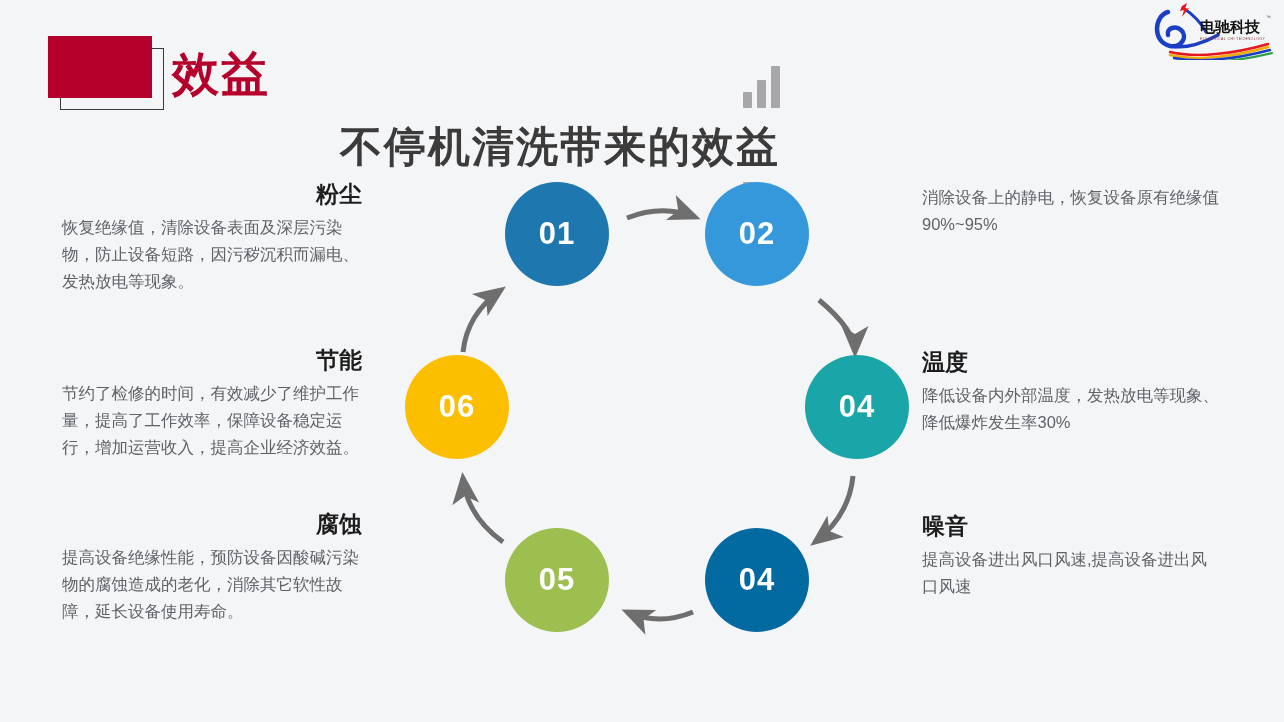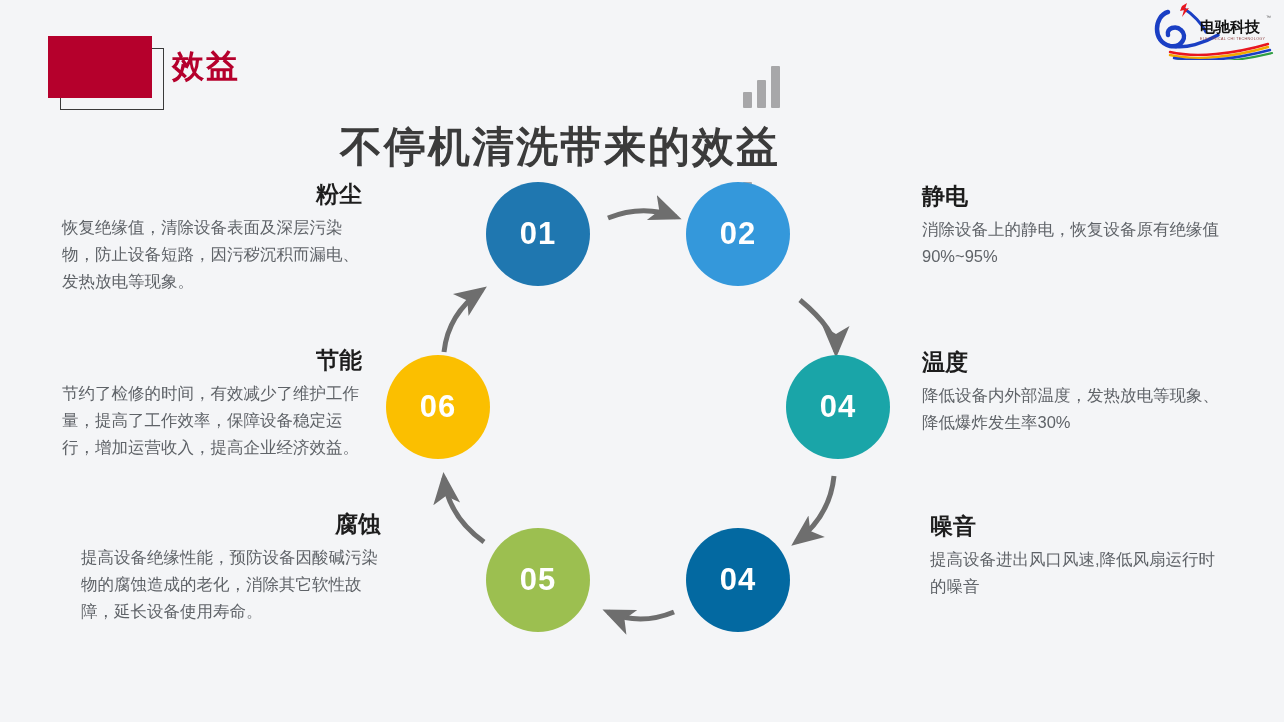--- a/index.html
+++ b/index.html
@@ -10,63 +10,63 @@
     position:relative;
   }
   .slide{position:absolute;inset:0;}
 
   
   .badge-wrap{position:absolute;left:48px;top:36px;width:120px;height:72px;}
   .badge-outline{position:absolute;left:12px;top:12px;width:104px;height:62px;
     border:1.5px solid #3a3a3a;background:transparent;box-sizing:border-box;}
   .badge-fill{position:absolute;left:0;top:0;width:104px;height:62px;background:#b5002c;}
 
-  .section-label{position:absolute;left:172px;top:50px;font-size:32px;font-weight:700;
+  .section-label{position:absolute;left:172px;top:50px;font-size:47px;font-weight:700;
     color:#b5002c;letter-spacing:2px;line-height:1;}
 
   .title-row{position:absolute;left:340px;top:66px;display:flex;align-items:flex-end;gap:14px;height:60px;flex-direction:column;}
   .bars{display:flex;align-items:flex-end;gap:5px;height:44px;padding-bottom:4px;}
   .bars i{display:block;width:9px;background:#a7a7a9;border-radius:1px;}
   .bars.left i:nth-child(1){height:16px;}
   .bars.left i:nth-child(2){height:28px;}
   .bars.left i:nth-child(3){height:42px;}
   .bars.right i:nth-child(1){height:42px;}
   .bars.right i:nth-child(2){height:26px;}
   .bars.right i:nth-child(3){height:17px;}
   .main-title{font-size:42px;font-weight:700;color:#3b3b3b;letter-spacing:2px;line-height:1;}
 
   
   .logo{position:absolute;right:6px;top:2px;width:130px;height:58px;}
 
   
-  .diagram{position:absolute;left:368px;top:160px;width:540px;height:510px;}
+  .diagram{position:absolute;left:387px;top:160px;width:540px;height:510px;}
   .circle{position:absolute;border-radius:50%;display:flex;align-items:center;justify-content:center;
     color:#fff;font-size:31px;font-weight:700;letter-spacing:1px;}
   .c1{width:104px;height:104px;left:118px;top:22px;}
   .c2{width:104px;height:104px;left:318px;top:22px;}
   .c3{width:104px;height:104px;left:418px;top:195px;}
   .c4{width:104px;height:104px;left:318px;top:368px;}
   .c5{width:104px;height:104px;left:118px;top:368px;}
   .c6{width:104px;height:104px;left:18px;top:195px;}
   .arrows{position:absolute;left:0;top:0;width:540px;height:510px;}
 
   
   .blk{position:absolute;width:300px;}
   .blk .h{font-size:23px;font-weight:700;color:#1d1d1d;margin-bottom:7px;line-height:1.1;}
   .blk .p{font-size:16.5px;color:#5f6368;line-height:1.62;}
   .left-blk{text-align:right;left:62px;}
   .left-blk .p{text-align:left;}
   .right-blk{text-align:left;left:922px;}
 
   .b-dust{top:182px;}
   .b-energy{top:348px;}
-  .b-corrosion{top:512px;margin-left:19px;}
+  .b-corrosion{top:512px;}
   .b-static{top:184px;}
   .b-temp{top:350px;}
-  .b-noise{top:514px;margin-left:8px;}
+  .b-noise{top:514px;}
 </style>
 </head>
 <body>
 
 <div class="slide">
 
   <div class="badge-wrap">
     <div class="badge-outline"></div>
     <div class="badge-fill"></div>
   </div>
@@ -131,25 +131,24 @@
   <div class="blk left-blk b-energy">
     <div class="h">节能</div>
     <div class="p">节约了检修的时间，有效减少了维护工作量，提高了工作效率，保障设备稳定运行，增加运营收入，提高企业经济效益。</div>
   </div>
   <div class="blk left-blk b-corrosion">
     <div class="h">腐蚀</div>
     <div class="p">提高设备绝缘性能，预防设备因酸碱污染物的腐蚀造成的老化，消除其它软性故障，延长设备使用寿命。</div>
   </div>
 
   <div class="blk right-blk b-static">
-    <div class="h">静电</div>
     <div class="p">消除设备上的静电，恢复设备原有绝缘值90%~95%</div>
   </div>
   <div class="blk right-blk b-temp">
     <div class="h">温度</div>
     <div class="p">降低设备内外部温度，发热放电等现象、降低爆炸发生率30%</div>
   </div>
   <div class="blk right-blk b-noise">
     <div class="h">噪音</div>
-    <div class="p">提高设备进出风口风速,降低风扇运行时的噪音</div>
+    <div class="p">提高设备进出风口风速,提高设备进出风口风速</div>
   </div>
 
 </div>
 
 </body></html>

